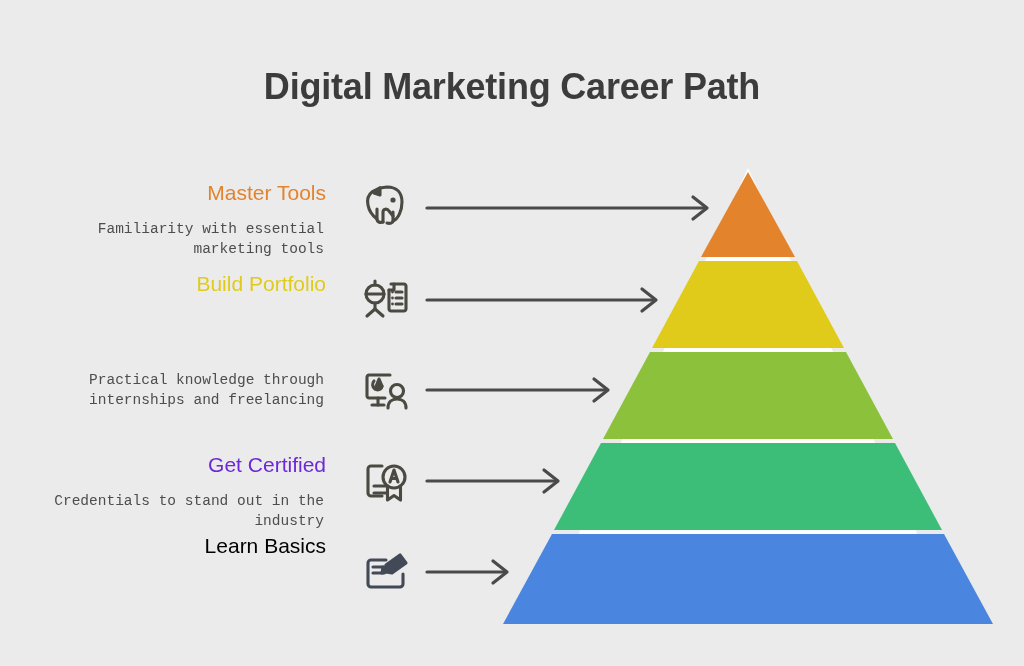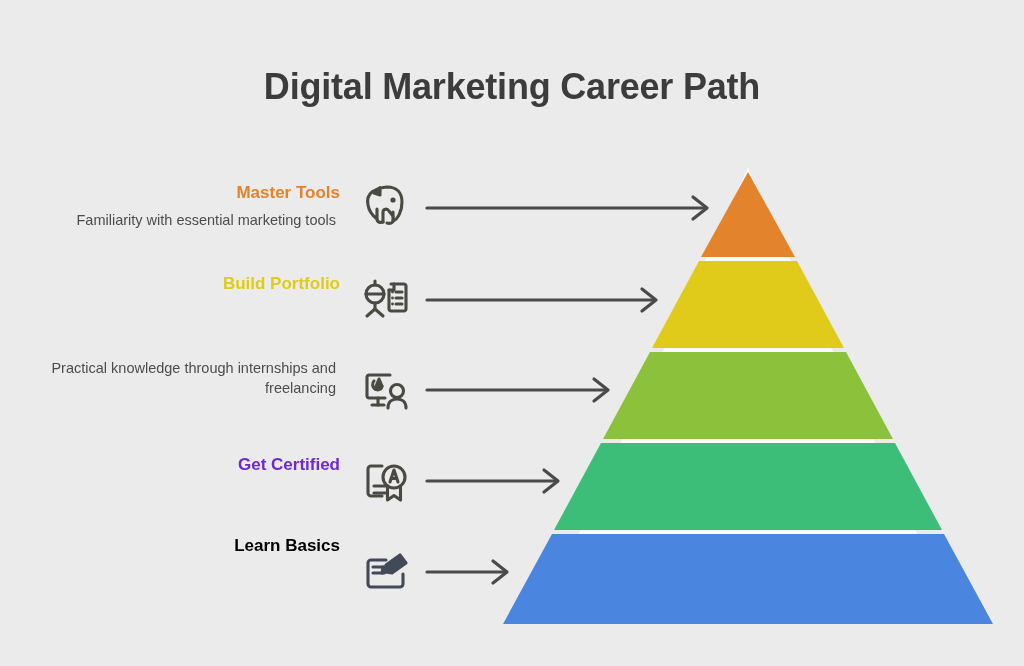--- a/index.html
+++ b/index.html
@@ -40,31 +40,32 @@
     width: 348px;
   }
   .row {
     position: absolute;
     width: 348px;
     text-align: right;
     padding-right: 8px;
     box-sizing: border-box;
   }
   .row-title {
-    font-size: 17px;
-    font-weight: bold;
+    font-size: 21px;
+    font-weight: normal;
     line-height: 21px;
-    margin: 0 0 7px 0;
+    margin: 0 14px 7px 0;
     white-space: nowrap;
   }
   .row-desc {
     font-size: 14.5px;
     line-height: 20px;
     color: #4d4d4d;
-    margin: 4px;
+    margin: 16px;
+    font-family: Liberation Mono, monospace;
   }
 
   
   .icon-slot {
     position: absolute;
     width: 52px;
     height: 52px;
     left: 360px;
   }
   .icon-slot svg {
@@ -137,20 +138,21 @@
     <div class="row" style="top:113px">
       <p class="row-title" style="color:#e0cb1b">Build Portfolio</p>
     </div>
 
     <div class="row" style="top:194px">
       <p class="row-desc" style="padding-left:38px">Practical knowledge through internships and freelancing</p>
     </div>
 
     <div class="row" style="top:294px">
       <p class="row-title" style="color:#6d28d9">Get Certified</p>
+      <p class="row-desc">Credentials to stand out in the industry</p>
     </div>
 
     <div class="row" style="top:375px">
       <p class="row-title" style="color:#000000">Learn Basics</p>
     </div>
   </div>
 
   <div class="icon-slot" style="top:178px">
     <svg viewBox="0 0 52 52" fill="none" stroke="#4a4a42" stroke-width="3.1" stroke-linecap="round" stroke-linejoin="round">
       <path d="M20 10 L27 9 C37 9 42 15 42 24 C42 33 38 41 33 43 L33 34"></path>

